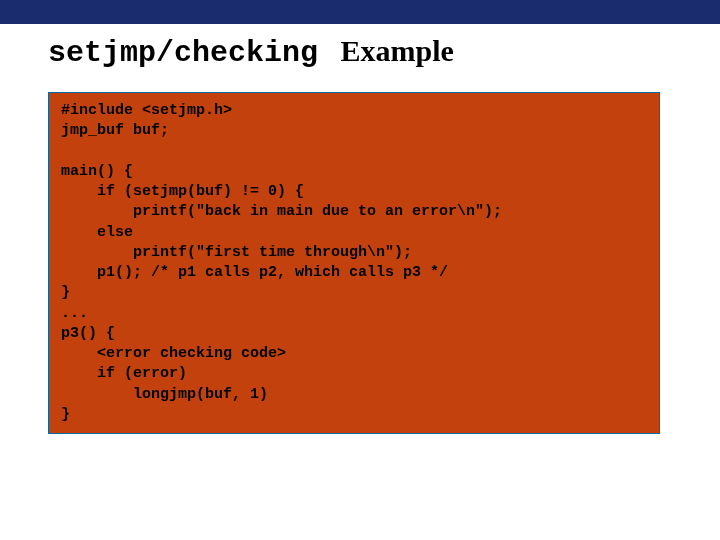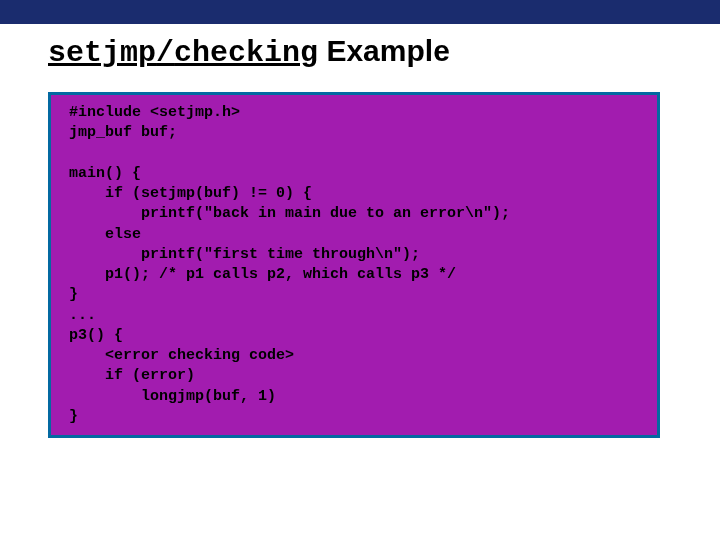--- a/index.html
+++ b/index.html
@@ -29,34 +29,34 @@
     top: 34px;
     left: 48px;
     font-size: 30px;
     font-weight: bold;
     color: #000;
     white-space: nowrap;
   }
   .title .mono {
     font-family: "Courier New", Courier, monospace;
     font-weight: bold;
-    text-decoration: underline;
   }
   .title .serif {
-    font-family: Liberation Sans, sans-serif;
+    font-family: Liberation Serif, serif;
     font-weight: bold;
+    margin-left: 15px;
   }
   .codebox {
     position: absolute;
     top: 92px;
     left: 48px;
     right: 60px;
-    border: 3px solid #0369a1;
-    background: #a21caf;
-    padding: 8px 18px;
+    border: 1px solid #0369a1;
+    background: #c2410c;
+    padding: 8px 12px;
     box-sizing: border-box;
   }
   .codebox pre {
     margin: 0;
     font-family: "Courier New", Courier, monospace;
     font-size: 15px;
     line-height: 1.35;
     font-weight: bold;
     color: #000;
     white-space: pre;

